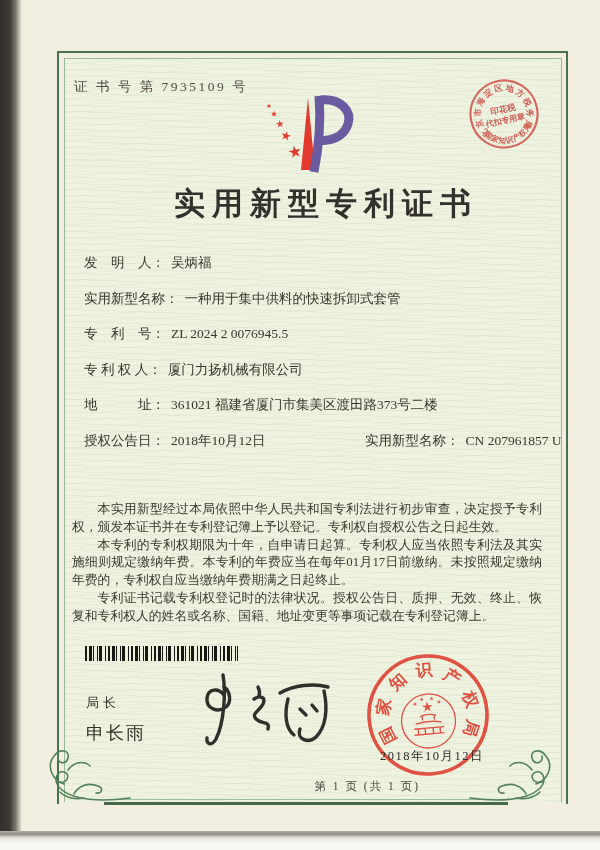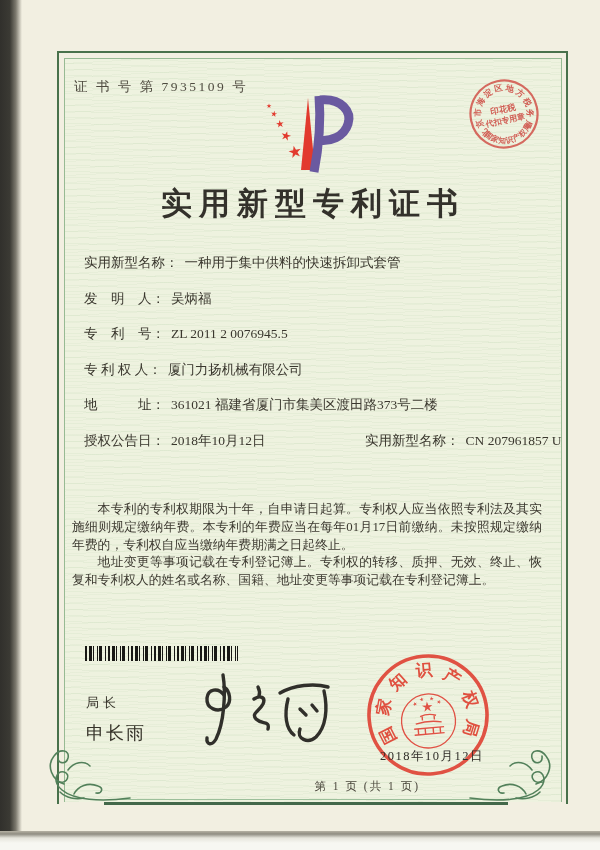--- a/index.html
+++ b/index.html
@@ -15,21 +15,21 @@
   .frame-outer{left:57px;top:51px;width:511px;height:753px;border:2.5px solid #49714b;border-bottom:none;box-sizing:border-box;}
   .frame-inner{left:64px;top:58px;width:498px;height:744px;border:1px solid #97ba93;border-bottom:none;box-sizing:border-box;
     background:
       repeating-linear-gradient(2deg, rgba(150,190,140,0.10) 0 1px, rgba(0,0,0,0) 1px 6px),
       repeating-linear-gradient(-3deg, rgba(150,190,140,0.08) 0 1px, rgba(0,0,0,0) 1px 7px),
       #eef2df;}
   .bottom-line-dark{left:104px;right:92px;top:802px;height:2.5px;background:#43684a;}
   .bottom-line-light{left:110px;right:98px;top:799px;height:1px;background:#9cbf9a;}
   .cert-no{left:74px;top:78px;font-size:13.5px;letter-spacing:2.5px;color:#4f4b40;}
   .title{left:64px;width:498px;top:183px;text-align:center;font-size:31px;letter-spacing:7px;
-         font-weight:600;color:#33312b;}
+         font-weight:600;color:#33312b;padding-left:13px;}
   .fields{left:84px;top:252px;width:458px;font-size:13.5px;}
   .frow{position:relative;line-height:22px;margin-bottom:13.5px;white-space:nowrap;}
   .flabel{color:#3a372e;}
   .fvalue{color:#3a372e;margin-left:6px;}
   .grant{position:absolute;left:281px;top:0;white-space:nowrap;}
   .paras{left:72px;top:501px;width:470px;font-size:12.8px;line-height:17.8px;
          text-align:justify;color:#3c3930;}
   .paras p{margin:0;text-indent:2em;}
   .barcode{left:85px;top:646px;width:153px;height:15px;
     background-image:repeating-linear-gradient(90deg,
@@ -127,45 +127,46 @@
         <text transform="translate(19.69,17.73) rotate(312.0)" font-size="7.6" text-anchor="middle" dominant-baseline="central">局</text>
       </g>
     <text x="0" y="-2" text-anchor="middle" font-size="8.5" fill="#cd4a42" font-weight="bold">印花税</text>
     <text x="0" y="9" text-anchor="middle" font-size="8" fill="#cd4a42" font-weight="bold">代扣专用章</text>
   </svg>
 
   <div class="abs title">实用新型专利证书</div>
 
   <div class="abs fields">
     <div class="frow">
+      <span class="flabel">发　明　人：</span><span class="fvalue">吴炳福</span>
+    </div>
+    <div class="frow">
       <span class="flabel">实用新型名称：</span><span class="fvalue">一种用于集中供料的快速拆卸式套管</span>
     </div>
     <div class="frow">
-      <span class="flabel">发　明　人：</span><span class="fvalue">吴炳福</span>
-    </div>
-    <div class="frow">
-      <span class="flabel">专　利　号：</span><span class="fvalue">ZL 2011 2 0076945.5</span>
+      <span class="flabel">专　利　号：</span><span class="fvalue">ZL 2024 2 0076945.5</span>
     </div>
     <div class="frow">
       <span class="flabel">专 利 权 人：</span><span class="fvalue">厦门力扬机械有限公司</span>
     </div>
     <div class="frow">
       <span class="flabel">地　　　址：</span><span class="fvalue">361021 福建省厦门市集美区渡田路373号二楼</span>
     </div>
     <div class="frow">
       <span class="flabel">授权公告日：</span><span class="fvalue">2018年10月12日</span>
       <span class="grant">
         <span class="flabel">实用新型名称：</span><span class="fvalue">CN 207961857 U</span>
       </span>
     </div>
   </div>
 
   <div class="abs paras">
+    <p>本实用新型经过本局依照中华人民共和国专利法进行初步审查，决定授予专利权，颁发本证书并在专利登记簿上予以登记。专利权自授权公告之日起生效。</p>
     <p>本专利的专利权期限为十年，自申请日起算。专利权人应当依照专利法及其实施细则规定缴纳年费。本专利的年费应当在每年01月17日前缴纳。未按照规定缴纳年费的，专利权自应当缴纳年费期满之日起终止。</p>
-    <p>地址变更等事项记载在专利登记簿上。专利权的转移、质押、无效、终止、恢复和专利权人的姓名或名称、国籍、地址变更等事项记载在专利登记簿上。</p>
+    <p>专利证书记载专利权登记时的法律状况。授权公告日、质押、无效、终止、恢复和专利权人的姓名或名称、国籍、地址变更等事项记载在专利登记簿上。</p>
   </div>
 
   <div class="abs barcode"></div>
 
   <div class="abs officer-title">局长</div>
   <div class="abs officer-name">申长雨</div>
 
   <svg class="abs sig" width="160" height="95" viewBox="0 0 160 95">
     <g fill="none" stroke="#302f2a" stroke-width="3.4" stroke-linecap="round">
       <path d="M36,30 C30,22 20,24 19,33 C18,44 30,48 38,42 C44,37 42,26 36,22"></path>

